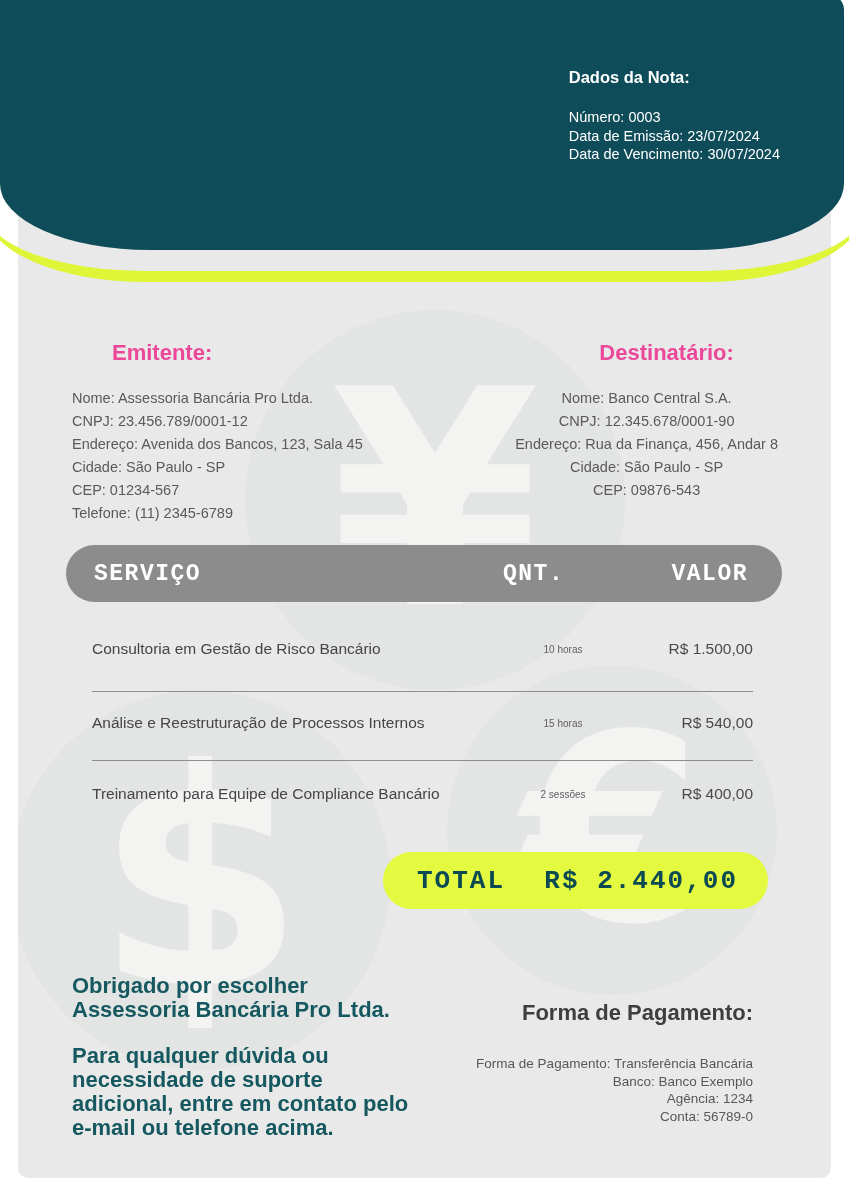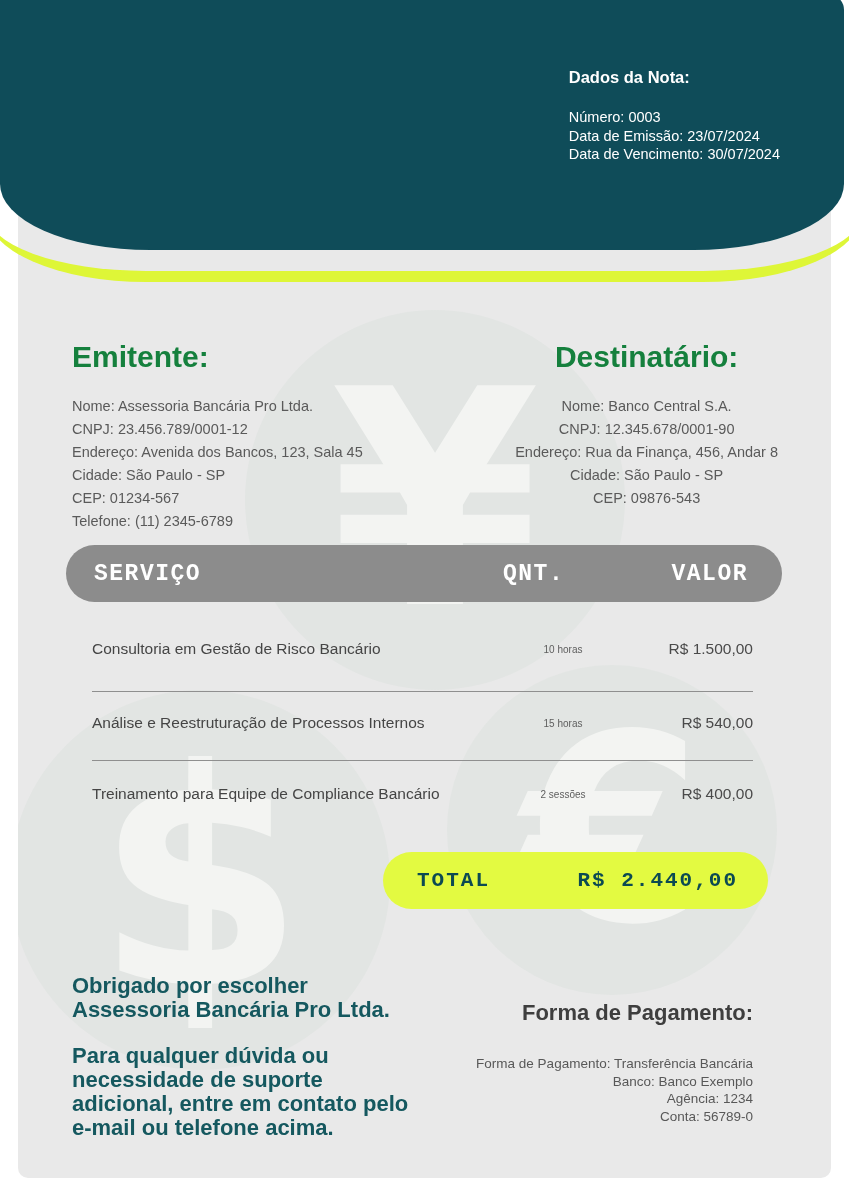--- a/index.html
+++ b/index.html
@@ -51,21 +51,21 @@
     transform:scaleY(1.1); transform-origin:left top;
   }
   .nota-data { position:absolute; top:68px; right:69px; text-align:left; color:#ffffff; z-index:4; }
   .nota-data .nd-heading { font-size:16.5px; font-weight:bold; margin-bottom:21px; }
   .nota-data .nd-line   { font-size:14.5px; line-height:18.5px; font-weight:400; }
 
   
   .party { position:absolute; top:340px; z-index:4; }
   .party-emitente     { left:72px; text-align:left; }
   .party-destinatario { right:71px; text-align:center; }
-  .party-heading { font-size:30px; font-weight:bold; color:#15803d; }
+  .party-heading { font-size:22px; font-weight:bold; color:#ec4899;margin-left:40px; }
   .party-lines   { margin-top:21px; font-size:14.5px; color:#5a5a5a; line-height:23px; }
 
   
   .table-header {
     position:absolute; left:66px; top:545px; width:716px; height:57px;
     background:#8c8c8c; border-radius:28.5px; z-index:4;
     color:#ffffff; font-family:"Liberation Mono", monospace; font-weight:bold;
     font-size:23px; letter-spacing:1.5px;
   }
   .th-cell { position:absolute; top:50%; transform:translateY(-50%); }
@@ -83,21 +83,21 @@
   .divider { position:absolute; left:92px; width:661px; height:1px; background:#8f8f8f; z-index:4; }
   .divider-1 { top:691px; } .divider-2 { top:760px; }
 
   
   .total-pill {
     position:absolute; left:383px; top:852px; width:385px; height:57px;
     background:#e3fa41; border-radius:28.5px; z-index:4;
     display:flex; align-items:center; justify-content:space-between;
     padding:0 30px 0 34px;
     font-family:"Liberation Mono", monospace; font-weight:bold;
-    font-size:21px; letter-spacing:2px; color:#0c4a52;
+    font-size:26px; letter-spacing:2px; color:#0c4a52;
   }
 
   
   .footer-thanks {
     position:absolute; left:72px; top:974px; width:352px; z-index:4;
     color:#15585f; font-size:22px; font-weight:bold; line-height:24px;
   }
   .footer-thanks .ft-p2 { margin-top:22px; }
   .footer-payment { position:absolute; right:96px; top:1000px; text-align:right; z-index:4; }
   .fp-heading { font-size:22px; font-weight:bold; color:#3e3e3e; }

